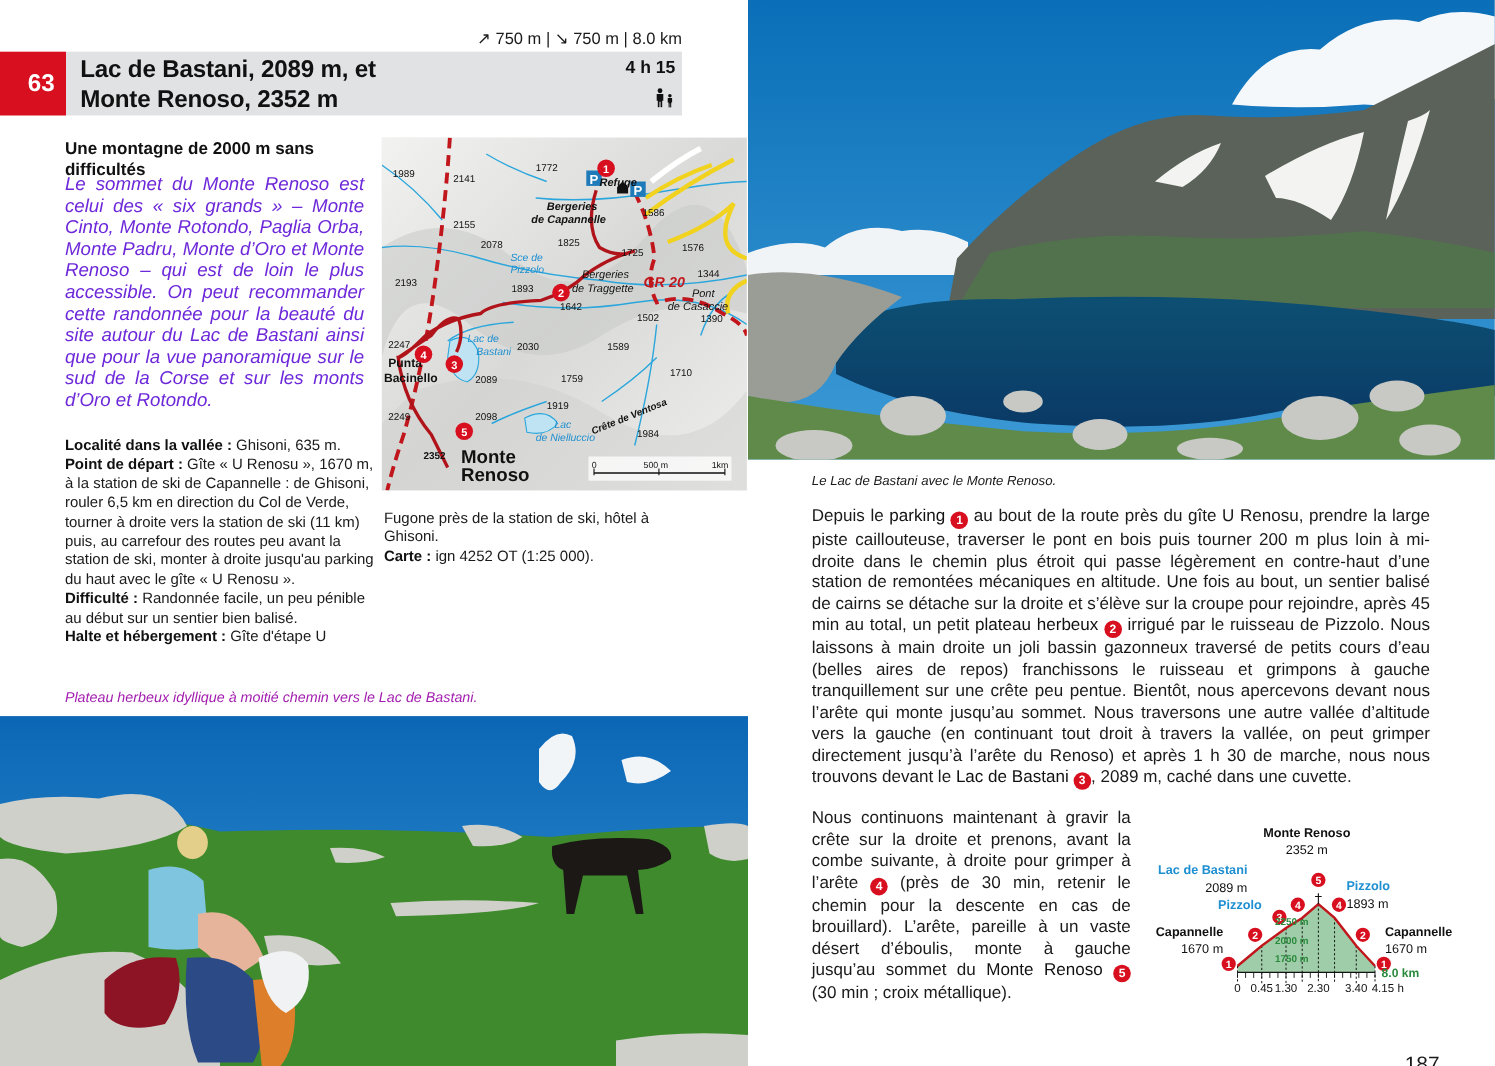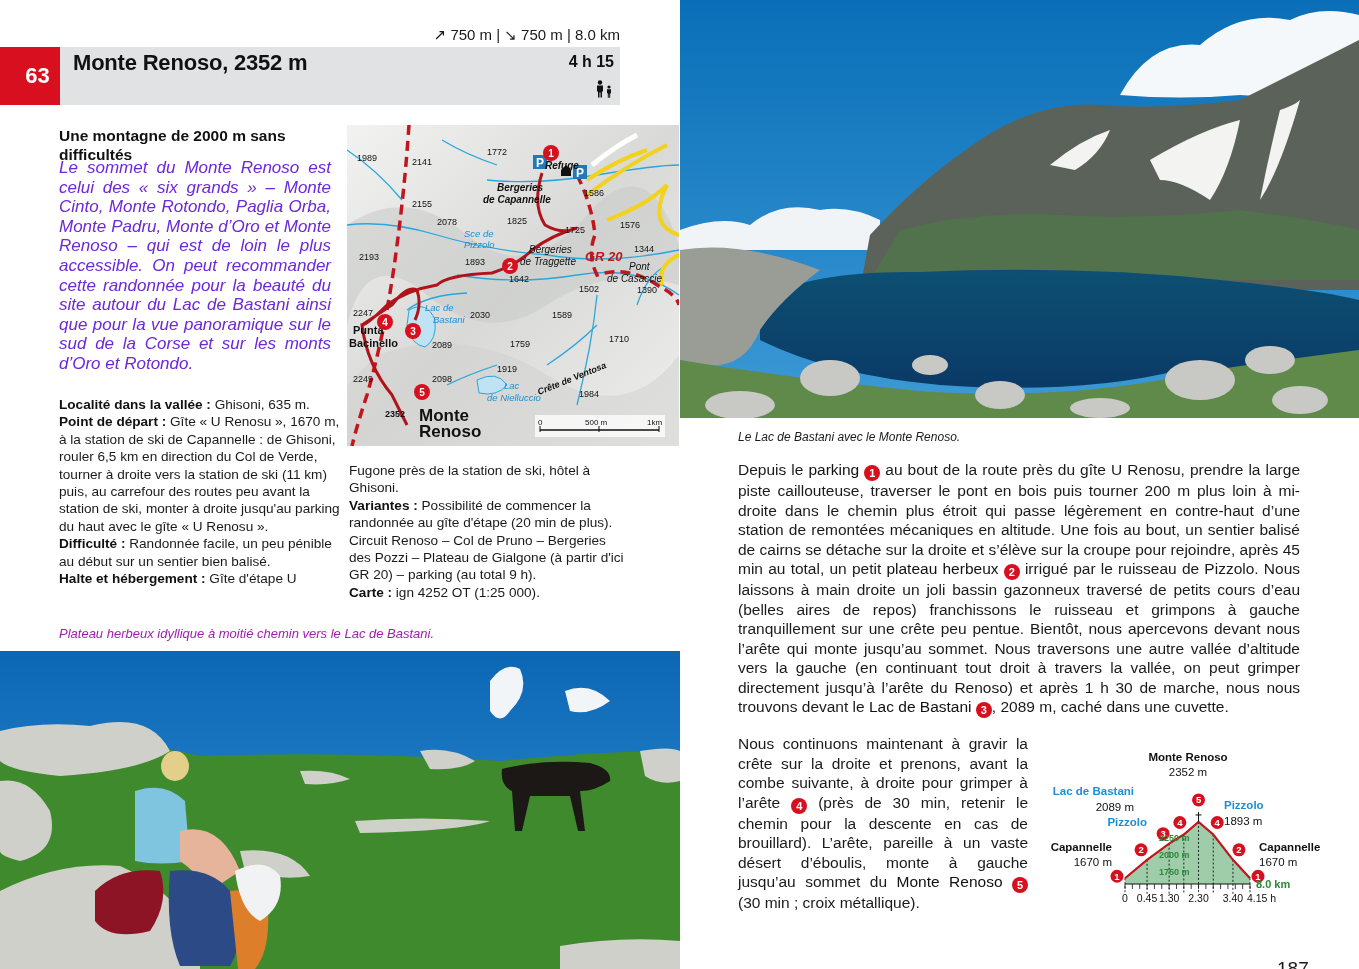--- a/index.html
+++ b/index.html
@@ -44,20 +44,21 @@
 
   .page-num { position: absolute; left: 1277px; top: 928px; font-size: 19px; color: #1a1a1a; margin-top: 30px; }
 </style>
 </head>
 <body>
 
 <div class="stats">↗ 750 m | ↘ 750 m | 8.0 km</div>
 <div class="num-badge">63</div>
 <div class="title-bar">
   <div class="title-text">
+    <div>Lac de Bastani, 2089 m, et</div>
     <div>Monte Renoso, 2352 m</div>
   </div>
   <div class="duration">4 h 15</div>
   <svg class="family-icon" viewBox="0 0 20 18">
     <circle cx="6" cy="2.5" r="2.2" fill="#111"></circle>
     <path d="M3 5.5h6v6H8v6H6.5v-5h-1v5H4v-6H3z" fill="#111"></path>
     <circle cx="15" cy="7" r="1.6" fill="#111"></circle>
     <path d="M13 9.2h4v4h-.8v4.5h-1v-3.5h-.4v3.5h-1v-4.5H13z" fill="#111"></path>
   </svg>
 </div>
@@ -66,21 +67,20 @@
 <div class="intro-text">Le sommet du Monte Renoso est celui des « six grands » – Monte Cinto, Monte Rotondo, Paglia Orba, Monte Padru, Monte d’Oro et Monte Renoso – qui est de loin le plus accessible. On peut recommander cette randonnée pour la beauté du site autour du Lac de Bastani ainsi que pour la vue panoramique sur le sud de la Corse et sur les monts d’Oro et Rotondo.</div>
 
 <div class="info">
   <div><b>Localité dans la vallée :</b><span> Ghisoni, 635 m.</span></div>
   <div><b>Point de départ :</b><span> Gîte « U Renosu », 1670 m, à la station de ski de Capannelle : de Ghisoni, rouler 6,5 km en direction du Col de Verde, tourner à droite vers la station de ski (11 km) puis, au carrefour des routes peu avant la station de ski, monter à droite jusqu'au parking du haut avec le gîte « U Renosu ».</span></div>
   <div><b>Difficulté :</b><span> Randonnée facile, un peu pénible au début sur un sentier bien balisé.</span></div>
   <div><b>Halte et hébergement :</b><span> Gîte d'étape U</span></div>
 </div>
 <div class="info2">
   <div>Fugone près de la station de ski, hôtel à Ghisoni.</div>
-  <div><b>Variantes :</b><span> Possibilité de commencer la randonnée au gîte d'étape (20 min de plus). Circuit Renoso – Col de Pruno – Bergeries des Pozzi – Plateau de Gialgone (à partir d'ici GR 20) – parking (au total 9 h).</span></div>
   <div><b>Carte :</b><span> ign 4252 OT (1:25 000).</span></div>
 </div>
 <div class="caption-left">Plateau herbeux idyllique à moitié chemin vers le Lac de Bastani.</div>
 
 <div class="map">
   <svg viewBox="0 0 332 321" font-family="Liberation Sans, sans-serif">
     <defs>
       <linearGradient id="relief" x1="0" y1="0" x2="1" y2="1">
         <stop offset="0" stop-color="#f2f2f0"></stop>
         <stop offset="0.5" stop-color="#d9dad8"></stop>

